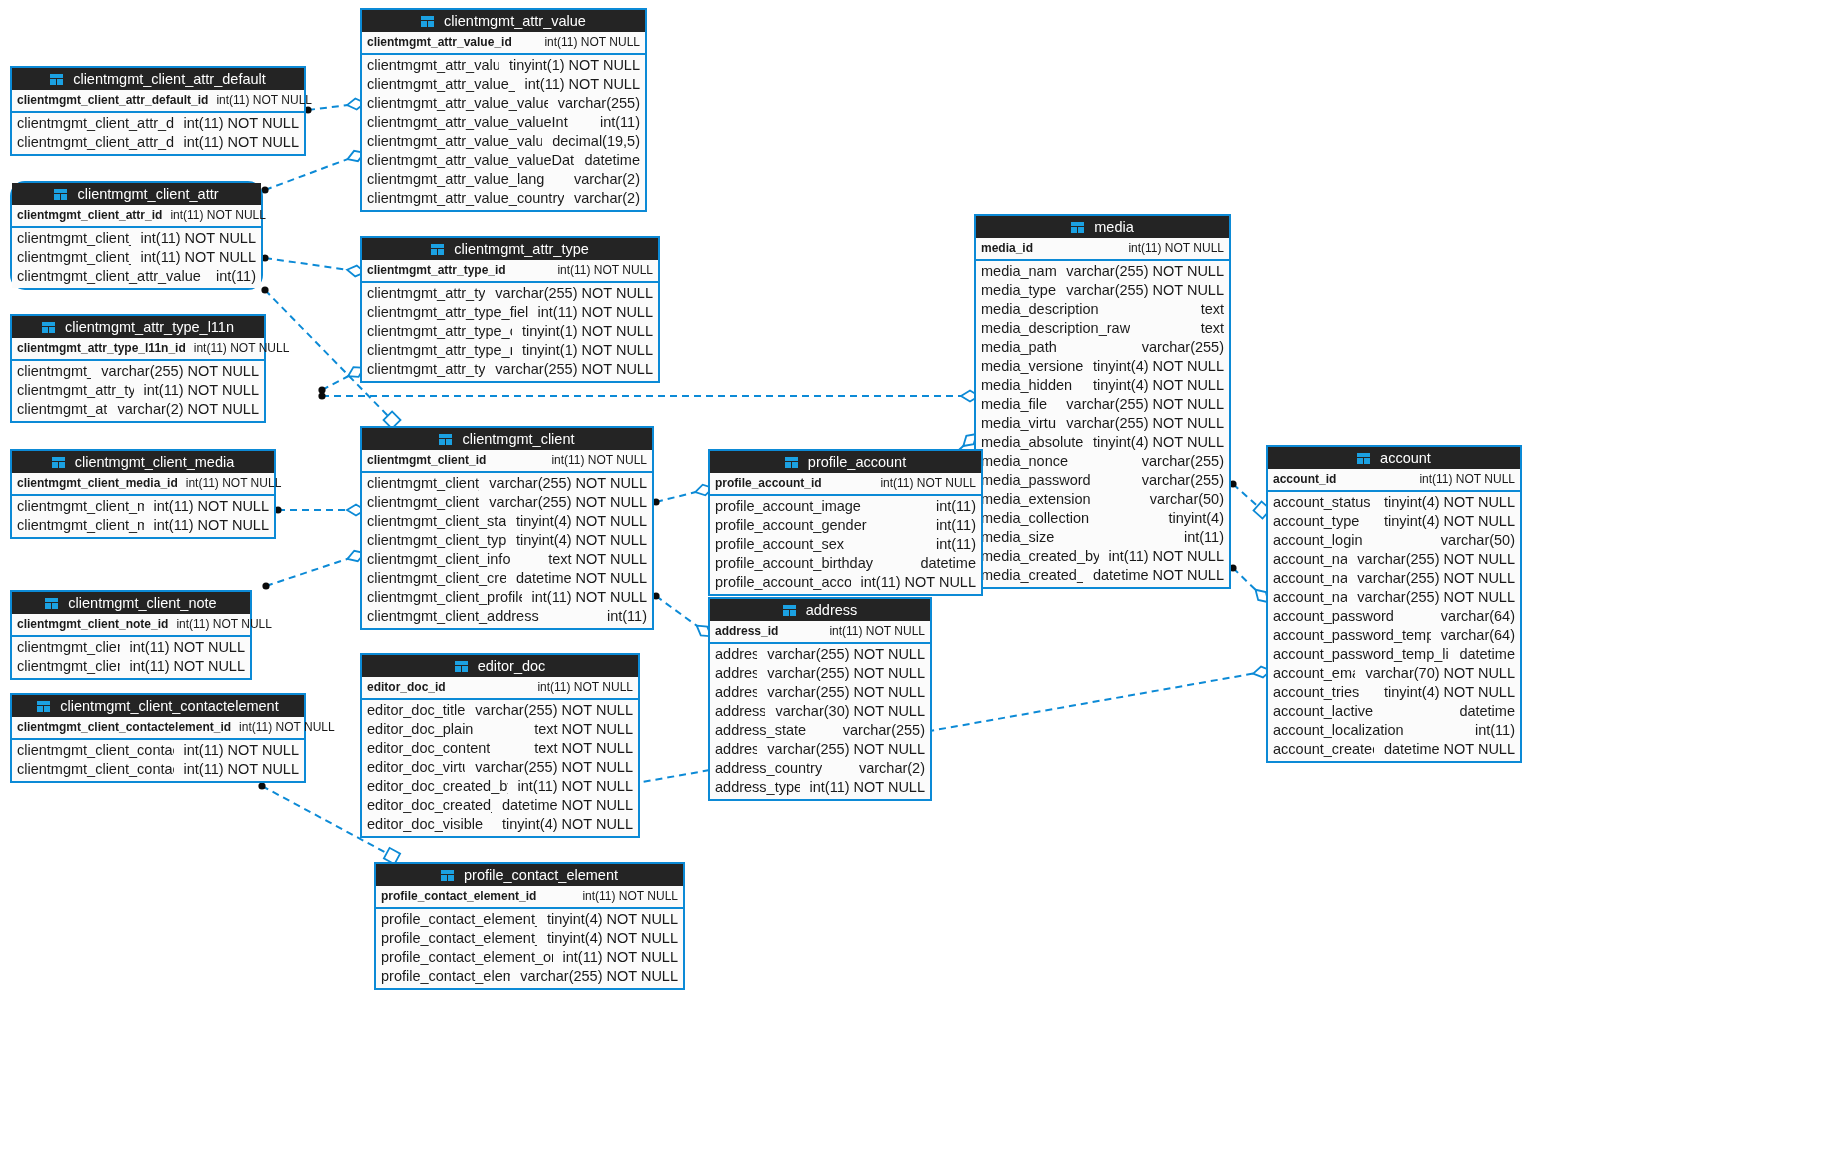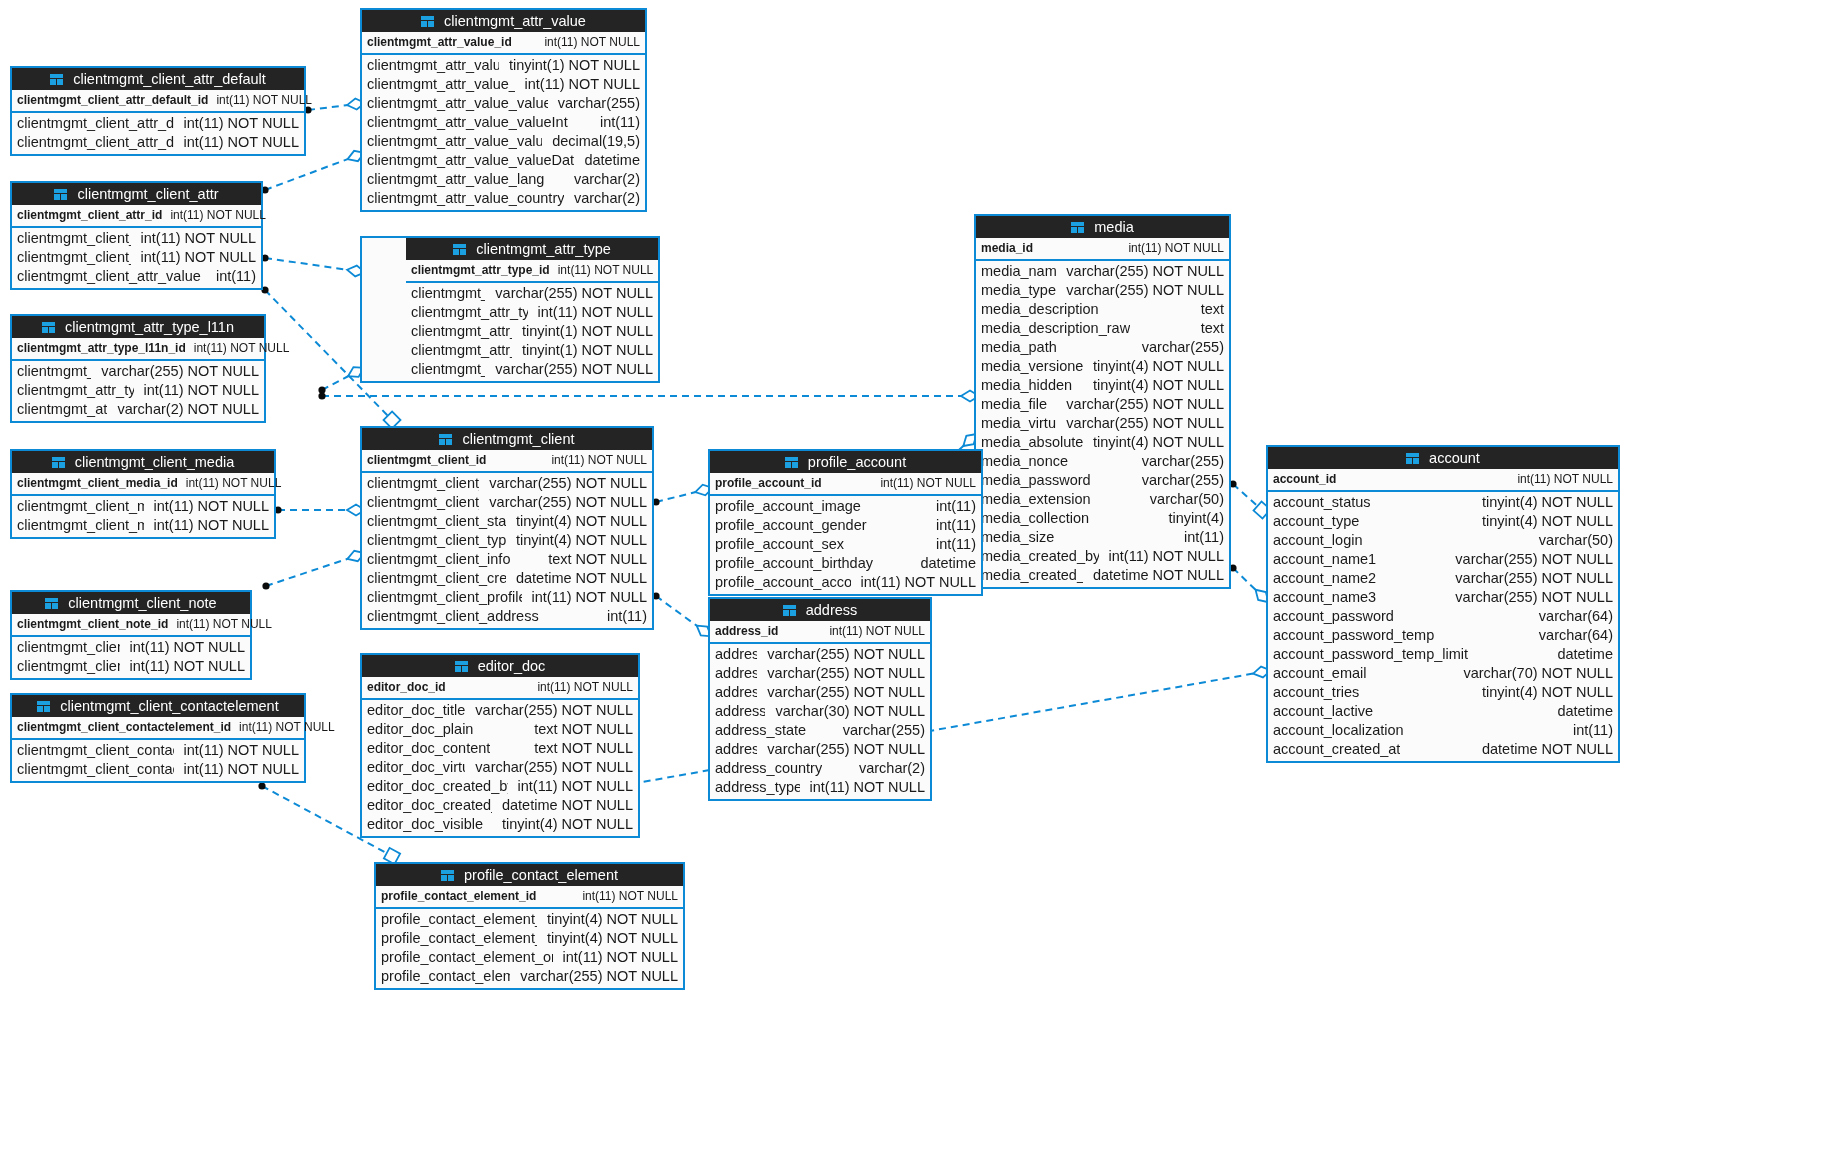--- a/index.html
+++ b/index.html
@@ -227,21 +227,21 @@
         <div class="fld">
           <span class="cname">clientmgmt_attr_value_lang</span>
           <span class="ctype">varchar(2)</span>
         </div>
         <div class="fld">
           <span class="cname">clientmgmt_attr_value_country</span>
           <span class="ctype">varchar(2)</span>
         </div>
       </div>
     </div>
-    <div class="entity" style="left: 10px; top: 181px; width: 253px;">
+    <div class="entity" style="left: 10px; top: 181px; width: 253px; border-radius: 15px;">
       <div class="ent-head">
         <span class="tbl-icon">
           <i class="r1"></i>
           <i class="r2"></i>
           <i class="r3"></i>
         </span>
         <span>clientmgmt_client_attr</span>
       </div>
       <div class="ent-pk">
         <span class="cname">clientmgmt_client_attr_id</span>
@@ -255,21 +255,21 @@
         <div class="fld">
           <span class="cname">clientmgmt_client_attr_type</span>
           <span class="ctype">int(11) NOT NULL</span>
         </div>
         <div class="fld">
           <span class="cname">clientmgmt_client_attr_value</span>
           <span class="ctype">int(11)</span>
         </div>
       </div>
     </div>
-    <div class="entity" style="left: 360px; top: 236px; width: 300px; padding-left: 44px;">
+    <div class="entity" style="left: 360px; top: 236px; width: 300px;">
       <div class="ent-head">
         <span class="tbl-icon">
           <i class="r1"></i>
           <i class="r2"></i>
           <i class="r3"></i>
         </span>
         <span>clientmgmt_attr_type</span>
       </div>
       <div class="ent-pk">
         <span class="cname">clientmgmt_attr_type_id</span>
@@ -511,21 +511,21 @@
         <div class="fld">
           <span class="cname">profile_account_birthday</span>
           <span class="ctype">datetime</span>
         </div>
         <div class="fld">
           <span class="cname">profile_account_account</span>
           <span class="ctype">int(11) NOT NULL</span>
         </div>
       </div>
     </div>
-    <div class="entity" style="left: 1266px; top: 445px; width: 354px;">
+    <div class="entity" style="left: 1266px; top: 445px; width: 256px;">
       <div class="ent-head">
         <span class="tbl-icon">
           <i class="r1"></i>
           <i class="r2"></i>
           <i class="r3"></i>
         </span>
         <span>account</span>
       </div>
       <div class="ent-pk">
         <span class="cname">account_id</span>

